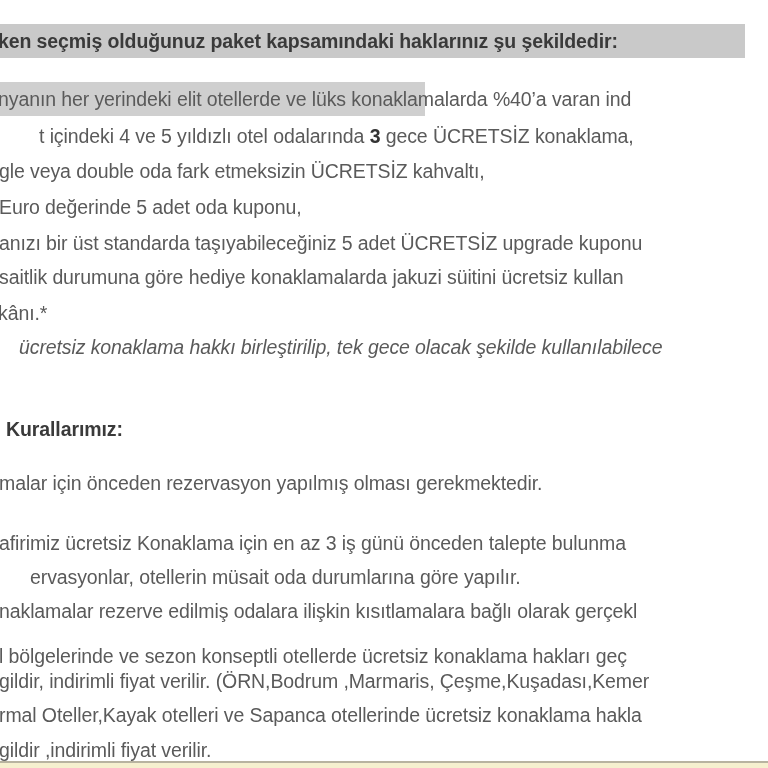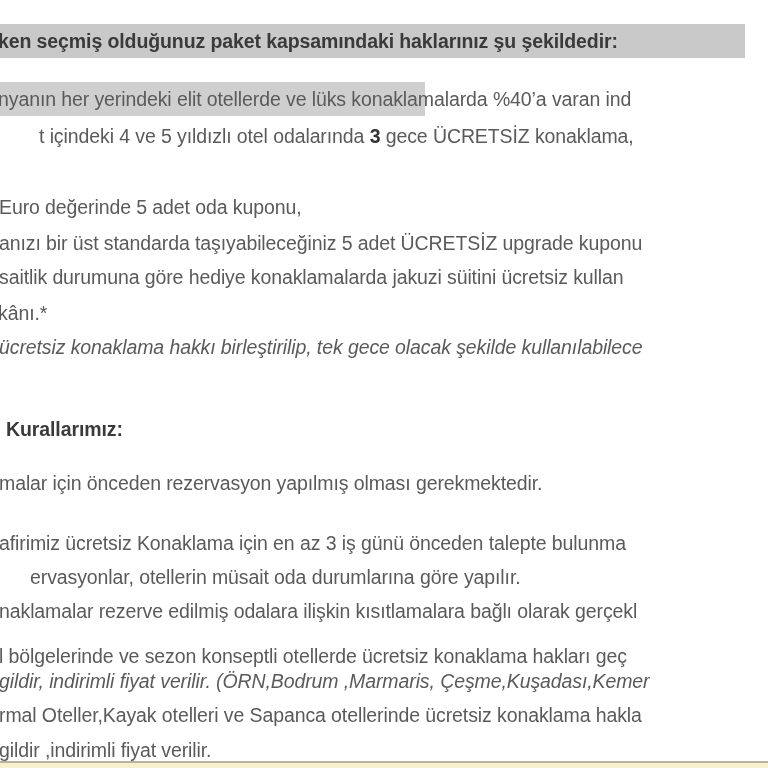--- a/index.html
+++ b/index.html
@@ -17,21 +17,21 @@
   }
   .heading { font-weight:bold; color:#3a3a3a; }
   .hl-header {
     position:absolute; left:0; top:24px; width:745px; height:34px;
     background:#c9c9c9;
   }
   .hl-first {
     position:absolute; left:0; top:82px; width:425px; height:34px;
     background:#cfcfcf;
   }
-  .italic { font-style:italic; }
+  .italic { font-style:italic;padding-left:20px; }
   .bold-num { font-weight:bold; color:#333333; }
   .bottom-rule {
     position:absolute; left:0; top:761px; width:768px; height:2px;
     background:#b8b3a0;
   }
   .bottom-strip {
     position:absolute; left:0; top:763px; width:768px; height:5px;
     background:#f6f0cf;
   }
 </style>
@@ -45,33 +45,34 @@
 
   <div class="hl-first"></div>
   <div class="line" style="top:82px; left:-2px;">
     <span>nyanın her yerindeki elit otellerde ve lüks</span><span> konaklamalarda %40’a varan ind</span>
   </div>
 
   <div class="line" style="top:119px; left:-1px;padding-left:40px;">
     <span>t içindeki 4 ve 5 yıldızlı otel odalarında </span><span class="bold-num">3</span><span> gece ÜCRETSİZ konaklama,</span>
   </div>
 
+  <div class="line" style="top:154px; left:-1px;">gle veya double oda fark etmeksizin ÜCRETSİZ kahvaltı,</div>
   <div class="line" style="top:190px; left:-1px;">Euro değerinde 5 adet oda kuponu,</div>
   <div class="line" style="top:226px; left:-1px;">anızı bir üst standarda taşıyabileceğiniz 5 adet ÜCRETSİZ upgrade kuponu</div>
   <div class="line" style="top:260px; left:-1px;">saitlik durumuna göre hediye konaklamalarda jakuzi süitini ücretsiz kullan</div>
   <div class="line" style="top:296px; left:-2px;">kânı.*</div>
 
   <div class="line italic" style="top:330px; left:-1px;">ücretsiz konaklama hakkı birleştirilip, tek gece olacak şekilde kullanılabilece</div>
 
   <div class="line heading" style="top:412px; left:6px;text-align:right;">Kurallarımız:</div>
 
   <div class="line" style="top:466px; left:-1px;">malar için önceden rezervasyon yapılmış olması gerekmektedir.</div>
   <div class="line" style="top:526px; left:-1px;">afirimiz ücretsiz Konaklama için en az 3 iş günü önceden talepte bulunma</div>
   <div class="line" style="top:560px; left:-1px;padding-left:31px;">ervasyonlar, otellerin müsait oda durumlarına göre yapılır.</div>
   <div class="line" style="top:594px; left:-1px;">naklamalar rezerve edilmiş odalara ilişkin kısıtlamalara bağlı olarak gerçekl</div>
   <div class="line" style="top:639px; left:-1px;">l bölgelerinde ve sezon konseptli otellerde ücretsiz konaklama hakları geç</div>
-  <div class="line" style="top:664px; left:-1px;font-style:italic;">gildir, indirimli fiyat verilir. (ÖRN,Bodrum ,Marmaris, Çeşme,Kuşadası,Kemer</div>
+  <div class="line" style="top:664px; left:-1px;">gildir, indirimli fiyat verilir. (ÖRN,Bodrum ,Marmaris, Çeşme,Kuşadası,Kemer</div>
   <div class="line" style="top:698px; left:-1px;">rmal Oteller,Kayak otelleri ve Sapanca otellerinde ücretsiz konaklama hakla</div>
   <div class="line" style="top:733px; left:-1px;">gildir ,indirimli fiyat verilir.</div>
 
   <div class="bottom-rule"></div>
   <div class="bottom-strip"></div>
 </div>
 
 </body></html>

